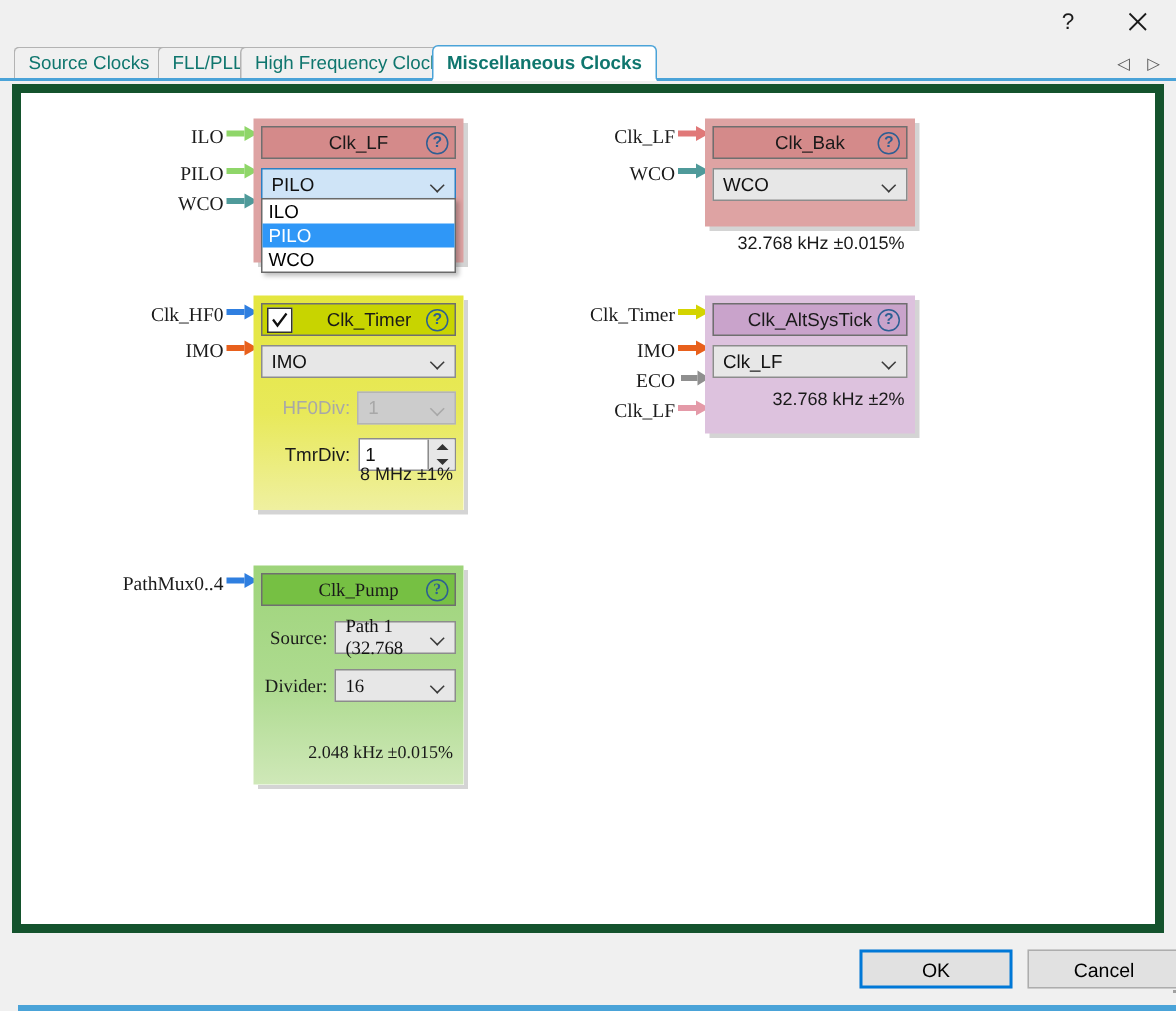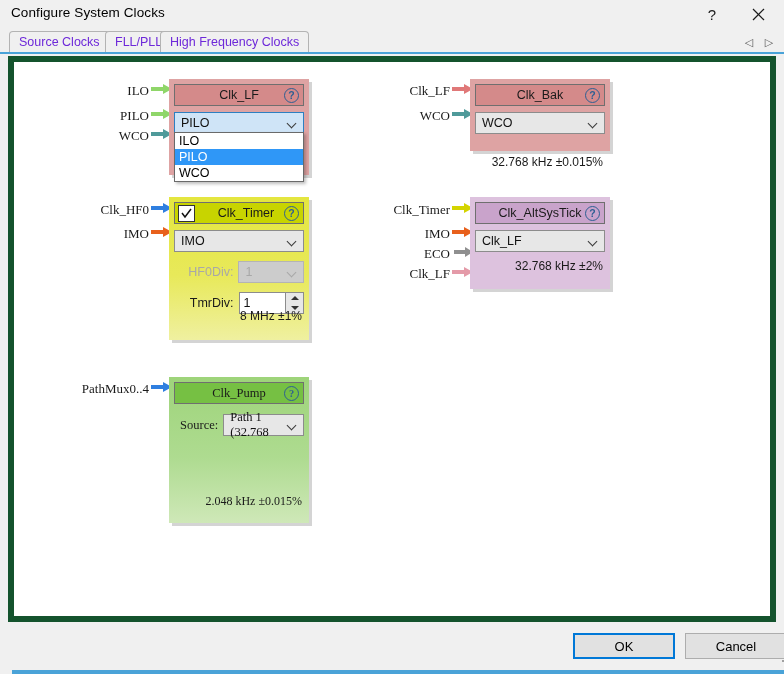--- a/index.html
+++ b/index.html
@@ -47,21 +47,21 @@
     background: #4aa3d8;
   }
   .tab {
     position: absolute; bottom: 2px; height: 21px;
     background: #f0f0f0;
     border: 1px solid #b3b3b3;
     border-bottom: none;
     border-radius: 4px 4px 0 0;
     padding: 0 9px;
     display: flex; align-items: center;
-    font-size: 12.5px; color: #6d28d9;
+    font-size: 12.5px; color: #0f766e;
     white-space: nowrap;
   }
   .tab.active {
     background: #ffffff;
     border-color: #4aa3d8;
     border-bottom: 2px solid #ffffff;
     bottom: 0;
     height: 24px;
     font-weight: bold;
     z-index: 5;
@@ -244,21 +244,20 @@
     border-top: 5px solid transparent;
     border-bottom: 5px solid transparent;
   }
 </style>
 </head>
 <body>
 
 <div id="app">
 
   <div class="titlebar">
-    <div class="title">Configure System Clocks</div>
     <div class="win-btn help">
       <span>?</span>
     </div>
     <div class="win-btn close">
       <svg width="13" height="13" viewBox="0 0 13 13">
         <line x1="1" y1="1" x2="12" y2="12" stroke="#1a1a1a" stroke-width="1.2"></line>
         <line x1="12" y1="1" x2="1" y2="12" stroke="#1a1a1a" stroke-width="1.2"></line>
       </svg>
     </div>
   </div>
@@ -266,20 +265,23 @@
   <div class="tabstrip">
     <div class="tabline"></div>
     <div class="tab" style="left:9px;">
         <span>Source Clocks</span>
       </div>
     <div class="tab" style="left:105px;">
         <span>FLL/PLL</span>
       </div>
     <div class="tab" style="left:160px;">
         <span>High Frequency Clocks</span>
+      </div>
+    <div class="tab active" style="left:288px;">
+        <span>Miscellaneous Clocks</span>
       </div>
     <div class="tabnav" style="right:28px;">
         <span>◁</span>
       </div>
     <div class="tabnav" style="right:8px;">
         <span>▷</span>
       </div>
   </div>
 
   <div class="content">
@@ -458,20 +460,27 @@
 
 
         <div class="field-row" style="margin-top:10px;">
           <span class="field-label" style="width:45px;">Source:</span>
           <div class="combo" style="width:82px; margin-left:5px;">
             <span>Path 1 (32.768</span>
             <span class="chev"></span>
           </div>
         </div>
 
+        <div class="field-row" style="margin-top:10px;">
+          <span class="field-label" style="width:45px;">Divider:</span>
+          <div class="combo" style="width:82px; margin-left:5px;">
+            <span>16</span>
+            <span class="chev"></span>
+          </div>
+        </div>
 
         <div class="freq" style="top:117px;">2.048 kHz ±0.015%</div>
       </div>
     </div>
 
   </div>
 
   <div class="footer">
     <div class="btn ok">
       <span>OK</span>

